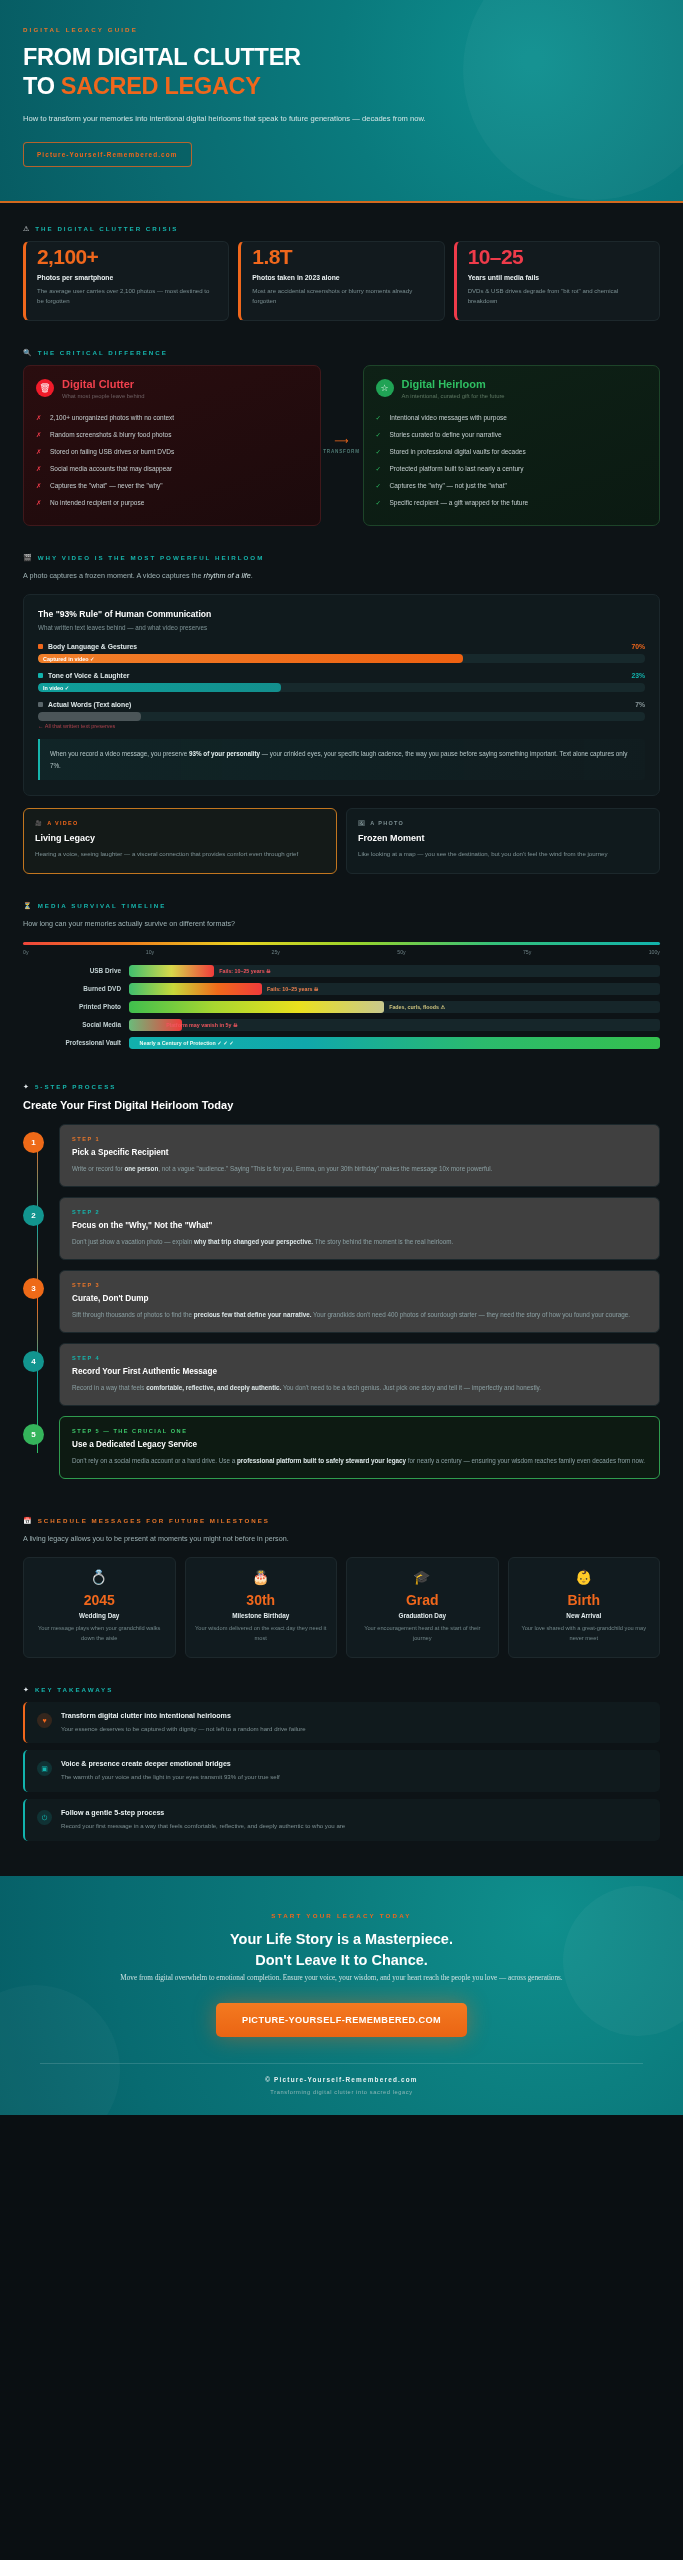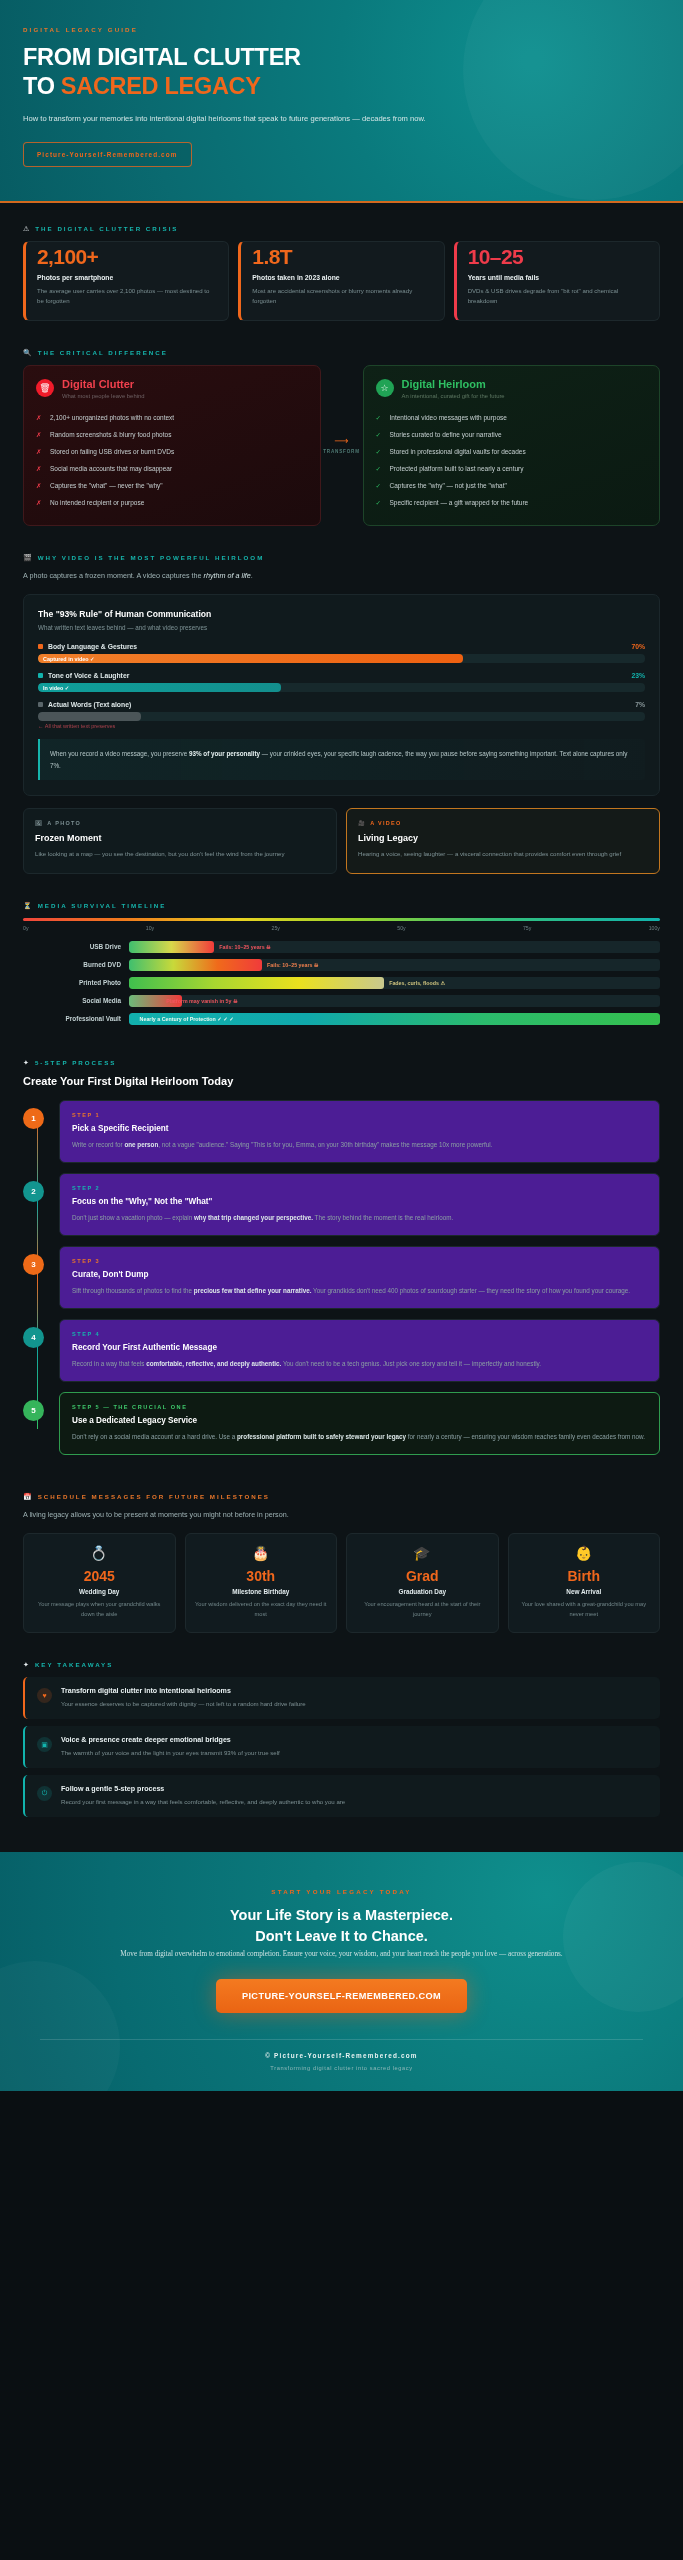--- a/index.html
+++ b/index.html
@@ -157,21 +157,21 @@
   .steps::before {
     content: ""; position: absolute; left: 13.5px; top: 14px; bottom: 26px; width: 1.4px;
     background: linear-gradient(180deg,#f0671c 0%,#12a6a0 28%,#f0671c 52%,#12a6a0 74%,#2fbf63 100%);
   }
   .step { position: relative; margin-bottom: 10px; }
   .dot {
     position: absolute; left: -36px; top: 8px; width: 21px; height: 21px; border-radius: 50%;
     display: flex; align-items: center; justify-content: center;
     font-size: 8px; font-weight: 700; color: #fff;
   }
-  .step-card { background: #4c1d95; border: 1px solid #1c282c; border-radius: 6px; padding: 11px 12px 12px 12px; }
+  .step-card { background: #404040; border: 1px solid #1c282c; border-radius: 6px; padding: 11px 12px 12px 12px; }
   .step-card.hl { border-color: #2f9c4e; background: #0d1a12; }
   .step-eyebrow { font-size: 5.6px; letter-spacing: 1.5px; font-weight: 700; }
   .step-card h4 { font-size: 8.2px; font-weight: 700; color: #fff; margin-top: 6px; }
   .step-card p { font-size: 6.3px; line-height: 1.75; color: #8ba0a3; margin-top: 6px; }
   .step-card p b { color: #dde8e9; }
 
   
   .miles { display: flex; gap: 9px; }
   .mcard {
     flex: 1; background: #111b1f; border: 1px solid #1d282c; border-radius: 6px;
@@ -403,44 +403,45 @@
         </div>
         <div class="note-neg">← All that written text preserves</div>
       </div>
 
       <div class="quote">
         <span>When you record a video message, you preserve </span><b>93% of your personality</b><span> — your crinkled eyes, your specific laugh cadence, the way you pause before saying something important. Text alone captures only 7%.</span>
       </div>
     </div>
 
     <div class="trio">
+      <div class="tc hl">
+        <div class="tc-eyebrow orange">
+          <span>🎥</span>
+          <span>A VIDEO</span>
+        </div>
+        <h4>Living Legacy</h4>
+        <p>Hearing a voice, seeing laughter — a visceral connection that provides comfort even through grief</p>
+      </div>
       <div class="tc">
         <div class="tc-eyebrow">
           <span>🖼</span>
           <span>A PHOTO</span>
         </div>
         <h4>Frozen Moment</h4>
         <p>Like looking at a map — you see the destination, but you don't feel the wind from the journey</p>
       </div>
-      <div class="tc hl">
-        <div class="tc-eyebrow orange">
-          <span>🎥</span>
-          <span>A VIDEO</span>
-        </div>
-        <h4>Living Legacy</h4>
-        <p>Hearing a voice, seeing laughter — a visceral connection that provides comfort even through grief</p>
-      </div>
     </div>
   </div>
 
   <div class="section">
     <div class="sec-head">
       <span class="sec-ico">⏳</span>
       <span class="sec-label">MEDIA SURVIVAL TIMELINE</span>
     </div>
+    <div class="sec-sub">How long can your memories actually survive on different formats?</div>
 
     <div class="grad-rail"></div>
     <div class="axis">
       <span>0y</span>
       <span>10y</span>
       <span>25y</span>
       <span>50y</span>
       <span>75y</span>
       <span>100y</span>
     </div>

